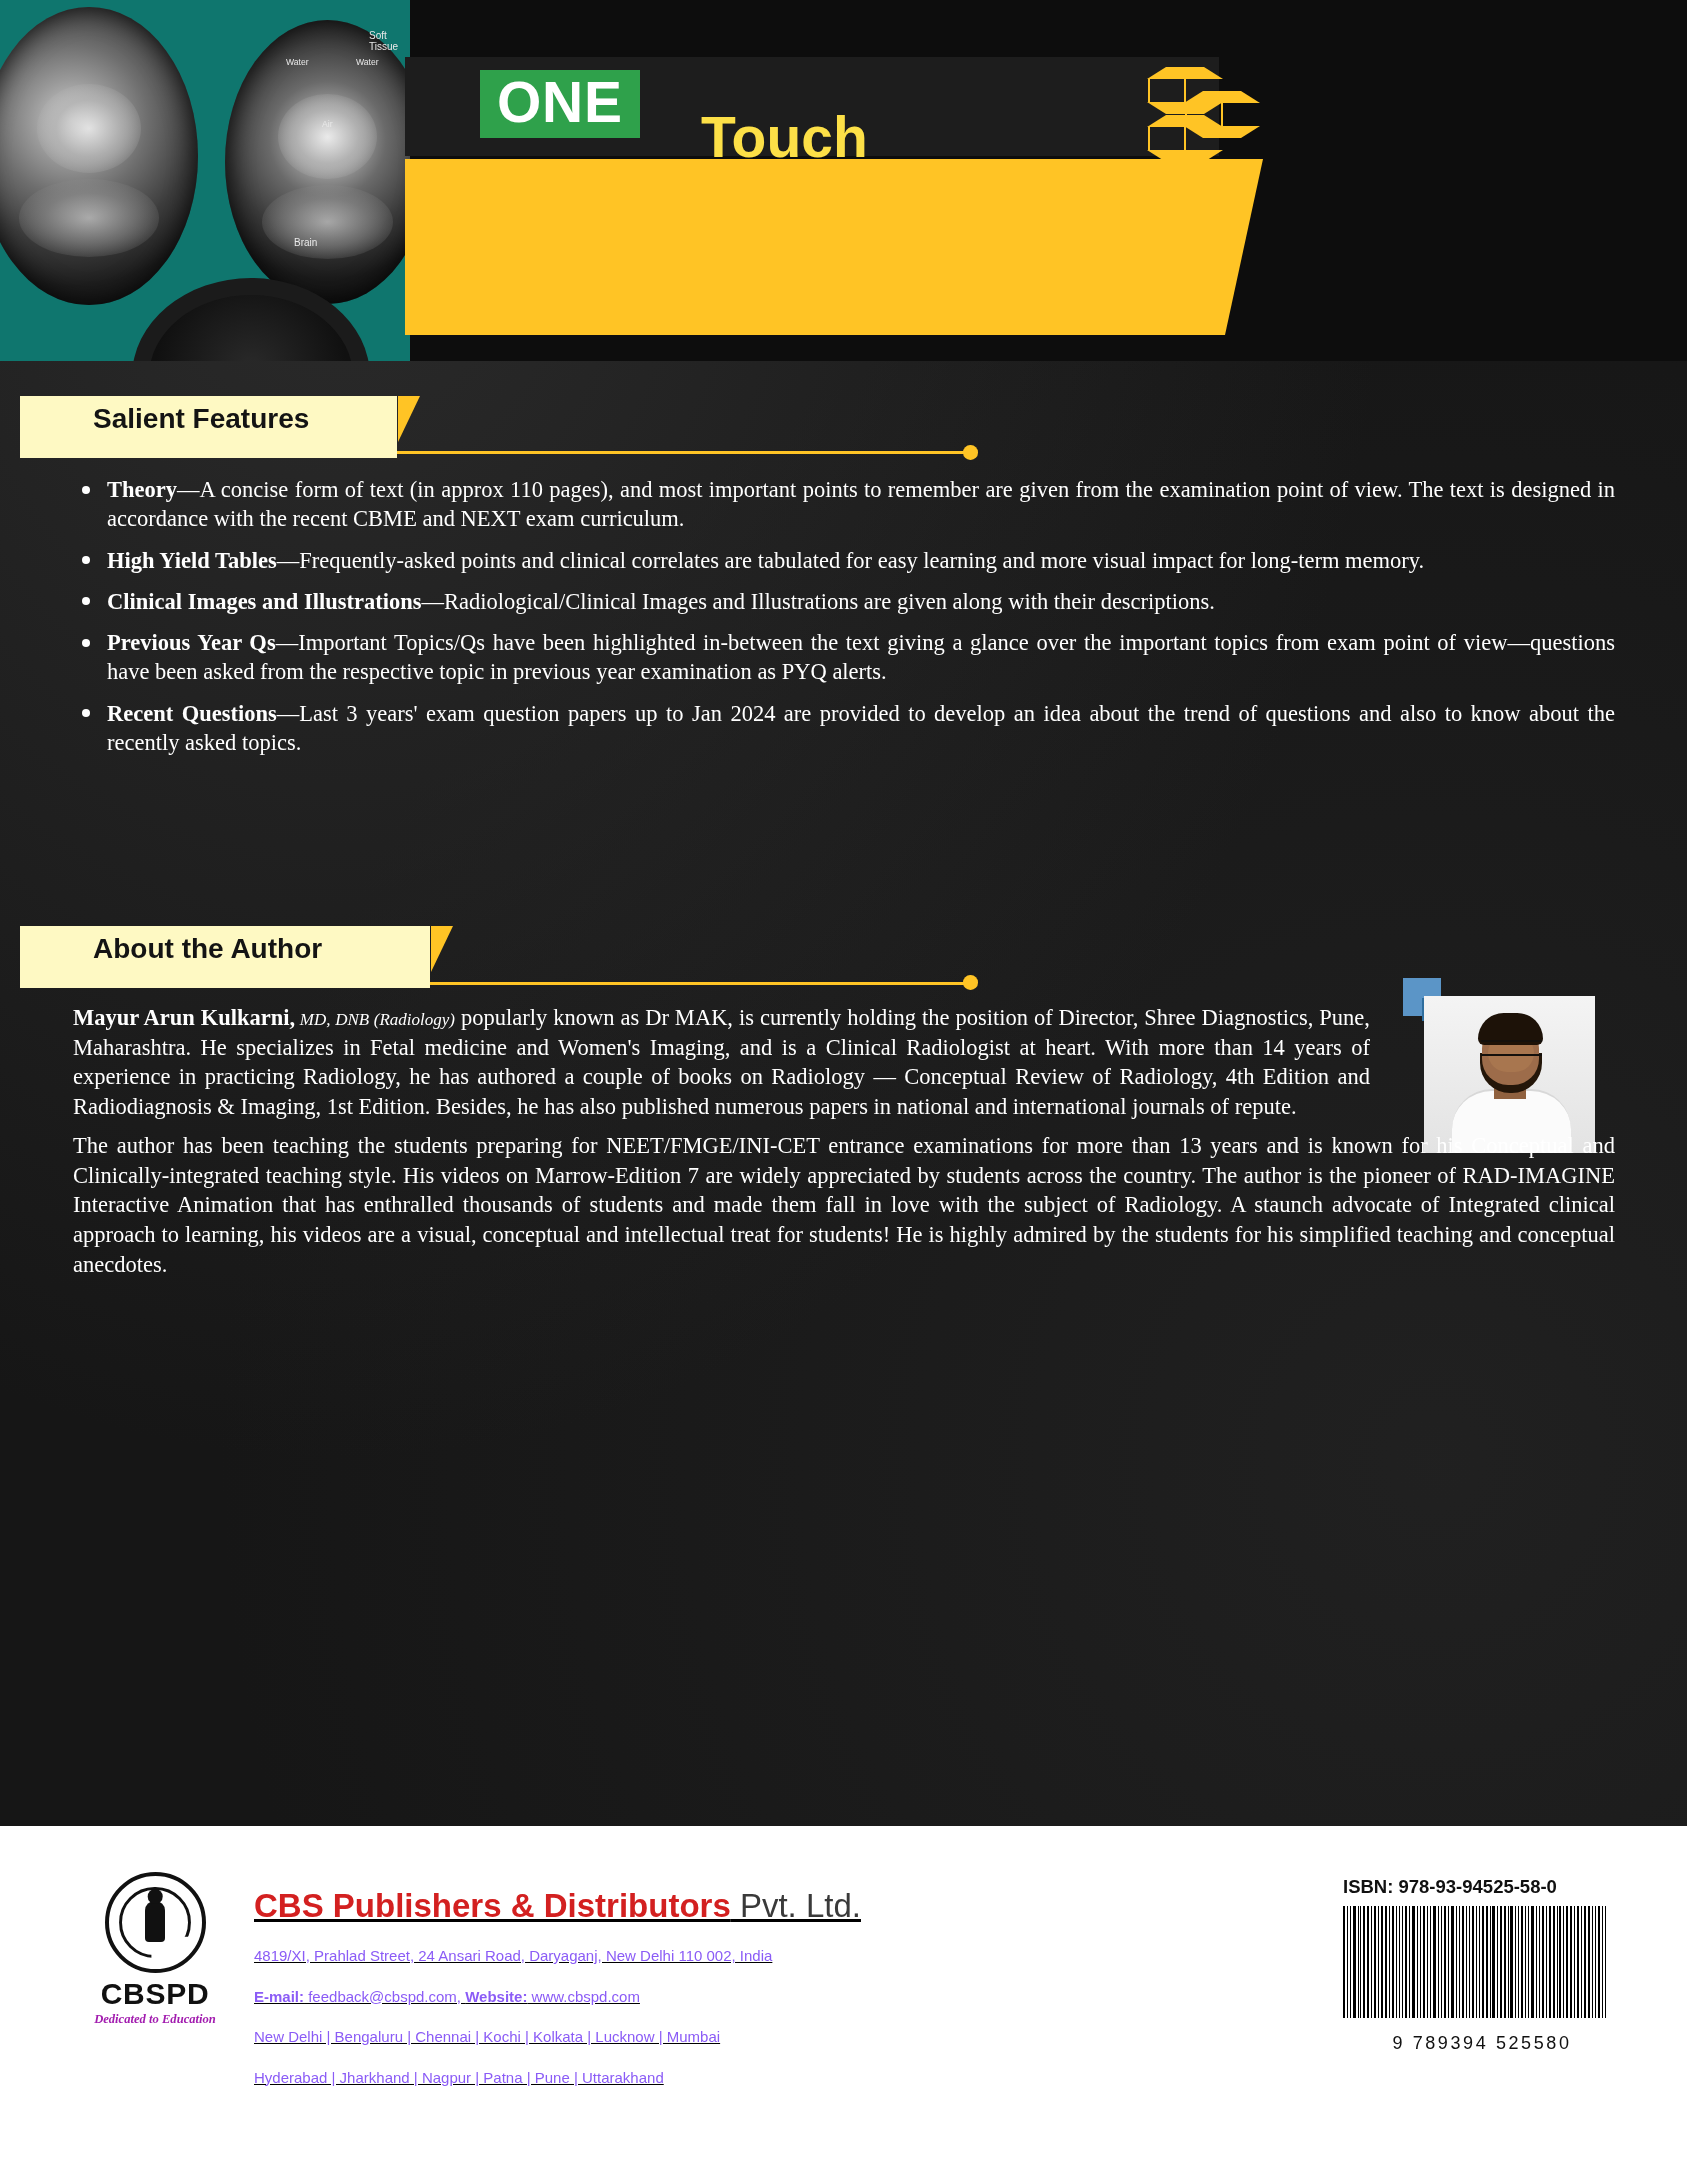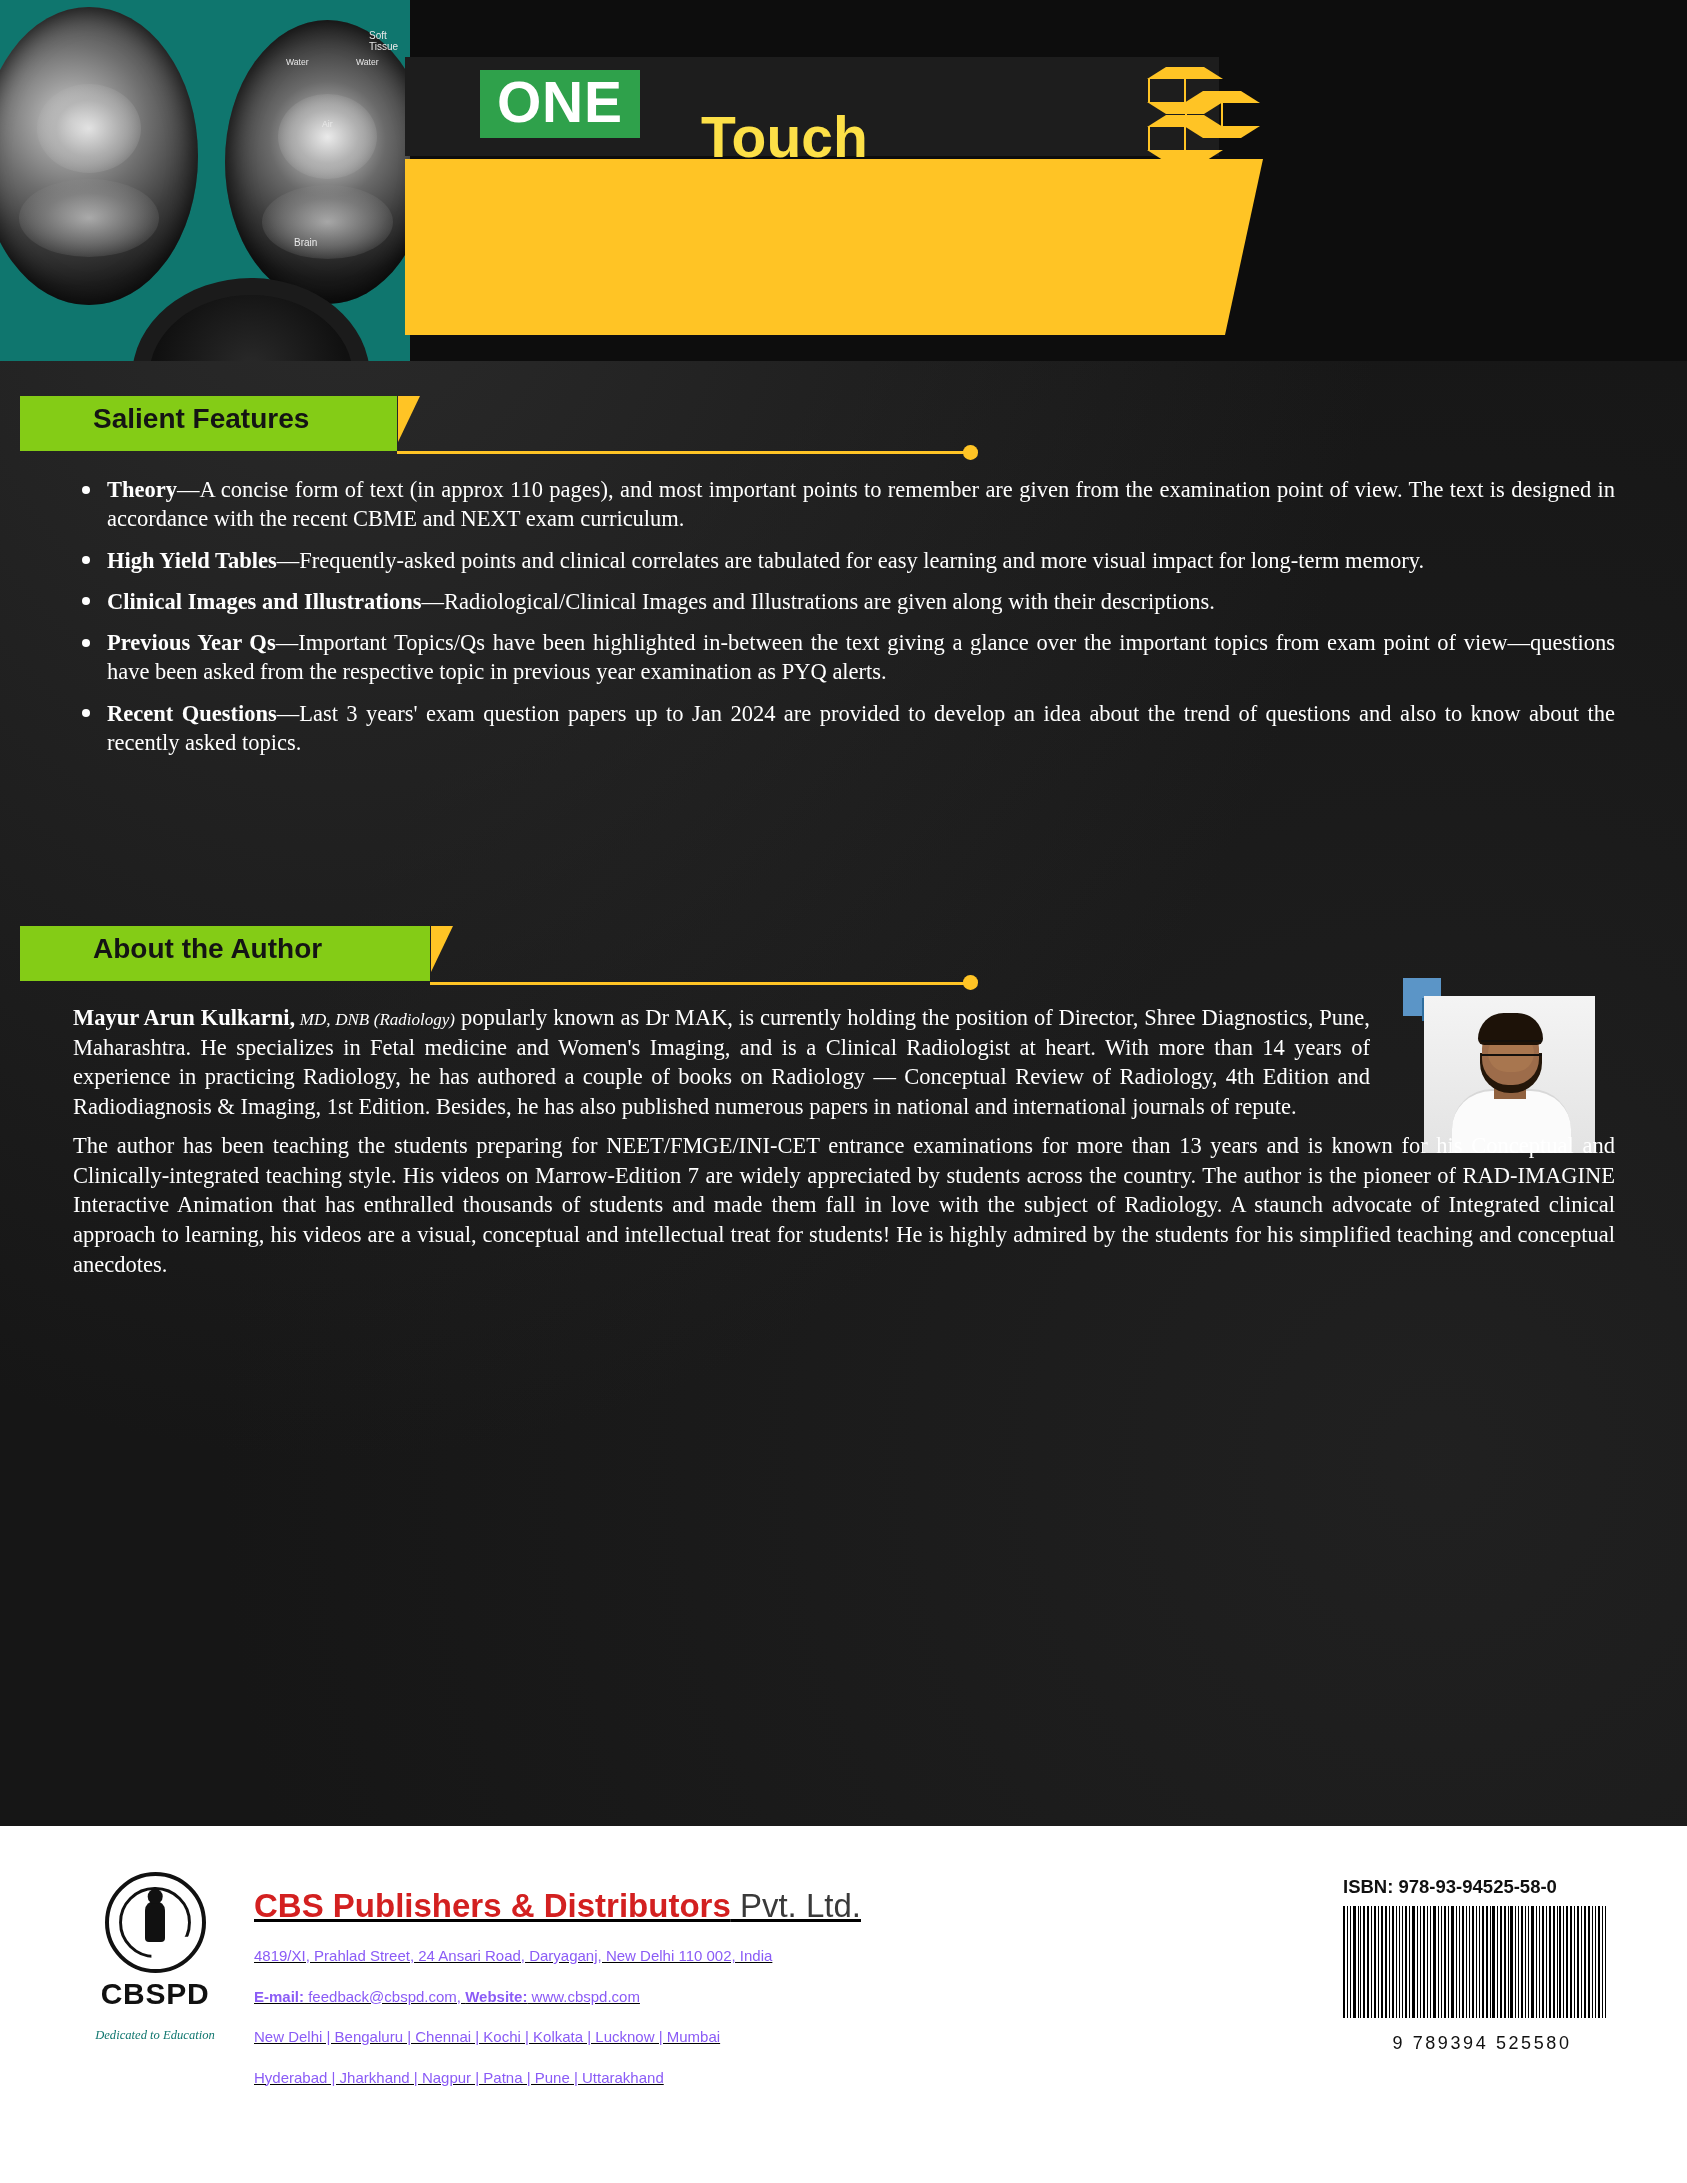--- a/index.html
+++ b/index.html
@@ -162,22 +162,22 @@
   }
   .hex:before{ top:-12px; border-bottom:12px solid #ffc425; }
   .hex:after{ bottom:-12px; border-top:12px solid #ffc425; }
   .hex.h1{ left: 0px; top: 0px; }
   .hex.h2{ left: 37px; top: 24px; }
   .hex.h3{ left: 0px; top: 48px; }
 
   
   .sec-head {
     position: absolute;
-    height: 55px;
-    background: #84cc16;
+    height: 62px;
+    background: #fef9c3;
   }
   .sec-head .txt {
     position: relative;
     font-family: "Liberation Sans", sans-serif;
     font-weight: bold;
     font-size: 28px;
     color: #141414;
     line-height: 46px;
     padding-left: 73px;
     white-space: nowrap;
@@ -352,22 +352,23 @@
     font-weight: bold;
     font-size: 30px;
     color: #111;
     letter-spacing: 0.7px;
     margin-top: 4px;
   }
   .logo-sub {
     font-family: "Liberation Serif", serif;
     font-style: italic;
     font-size: 12.6px;
-    color: #0f766e;
-    margin-top: 17px;
+    color: #a21caf;
+    margin-top: 1px;
+    font-weight: bold;
   }
   .pub-block { position: absolute; left: 254px; top: 61px; width: 860px; text-decoration: underline; }
   .pub-name {
     font-family: "Liberation Sans", sans-serif;
     font-size: 33px;
     color: #3a3a3a;
   }
   .pub-name b { color: #d32020; font-weight: bold; }
   .pub-line {
     font-family: "Liberation Sans", sans-serif;

